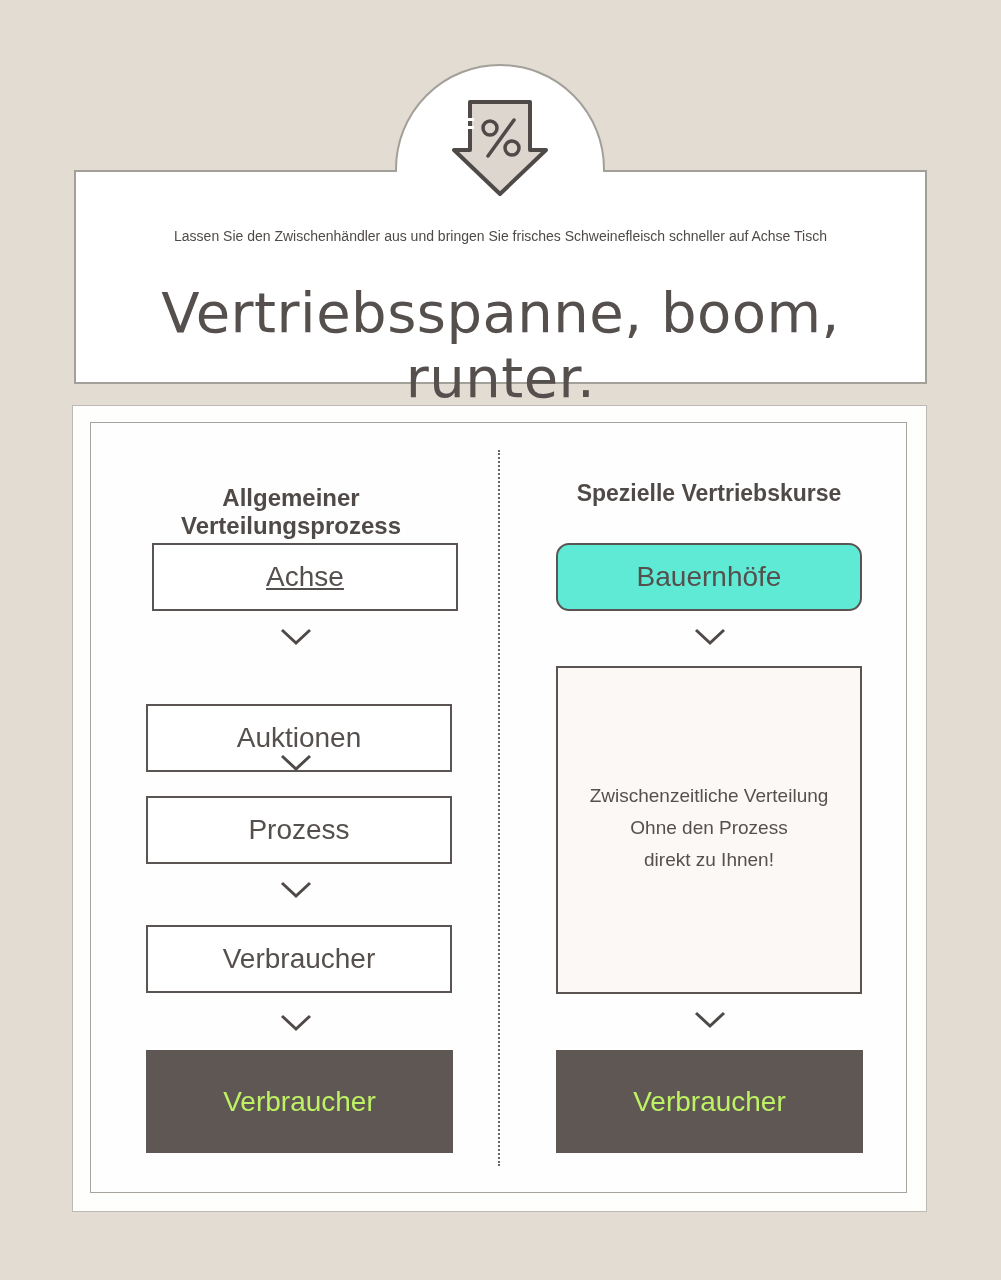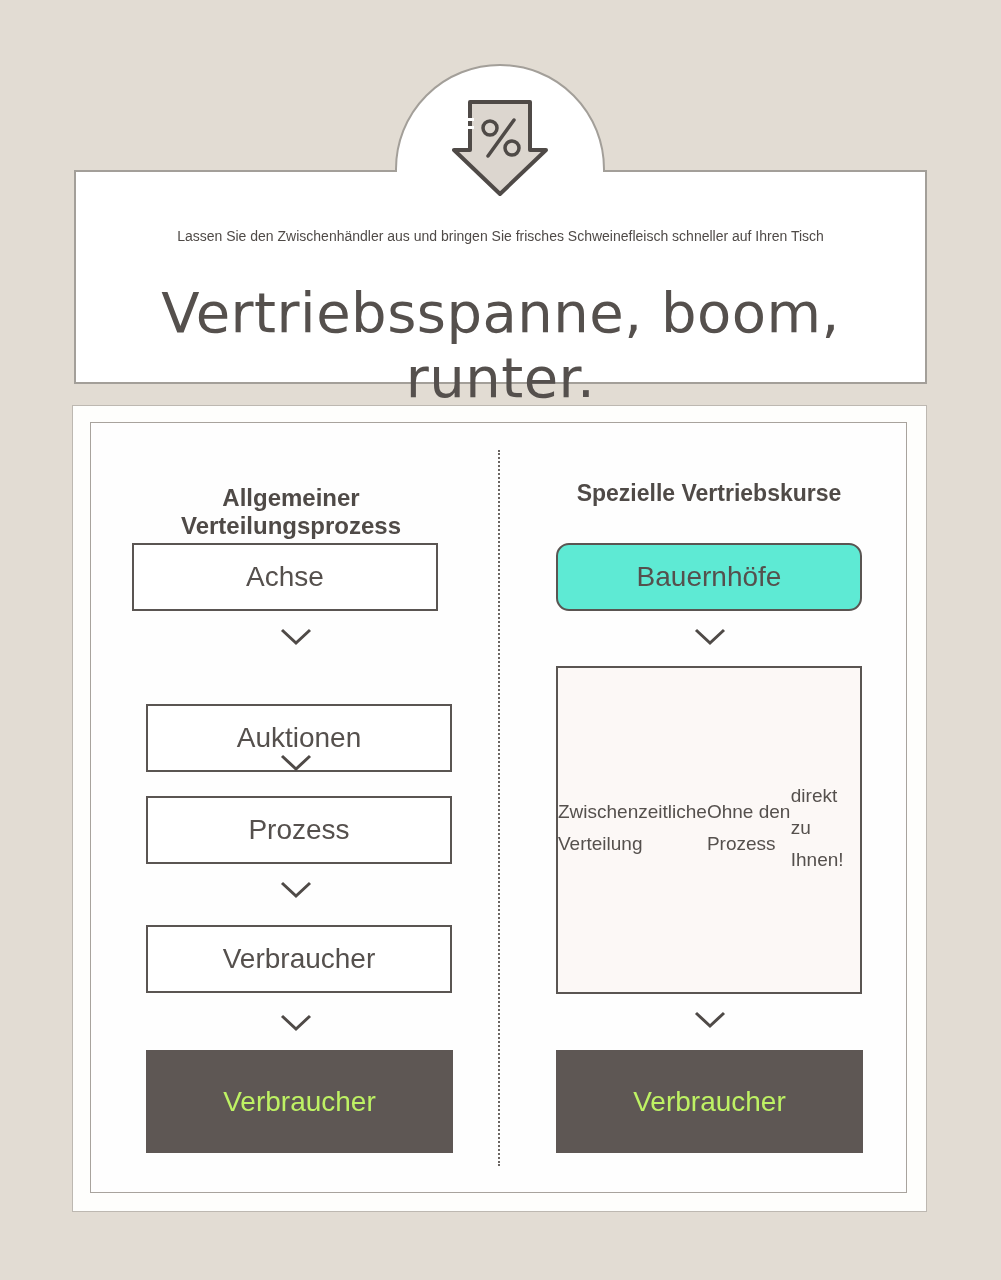--- a/index.html
+++ b/index.html
@@ -9,21 +9,21 @@
   .dome-fill{position:absolute;left:397px;top:170px;width:206px;height:4px;background:#fff;}
   .icon-wrap{position:absolute;left:452px;top:98px;width:98px;height:100px;}
   .subtitle{position:absolute;left:74px;top:228px;width:853px;text-align:center;font-size:14px;color:#4f4a47;}
   .title{position:absolute;left:74px;top:280px;width:853px;text-align:center;font-size:56px;color:#55504d;letter-spacing:0.5px;font-family:"DejaVu Sans",sans-serif;font-weight:normal;}
   .outer{position:absolute;left:72px;top:405px;width:855px;height:807px;background:#fefefc;border:1px solid #bdb8b1;box-sizing:border-box;}
   .inner{position:absolute;left:90px;top:422px;width:817px;height:771px;border:1px solid #a8a39d;box-sizing:border-box;background:#fefefe;}
   .divider{position:absolute;left:498px;top:450px;width:0;height:716px;border-left:2px dotted #6a6562;}
   .col-title{position:absolute;text-align:center;color:#4f4a47;font-weight:bold;}
   .step{position:absolute;width:306px;height:68px;border:2px solid #5a5552;box-sizing:border-box;background:#fff;display:flex;align-items:center;justify-content:center;font-size:28px;color:#55504d;}
   .step.pink{background:#5eead4;border-radius:13px;}
-  .tall{position:absolute;left:556px;top:666px;width:306px;height:328px;border:2px solid #5a5552;box-sizing:border-box;background:#fcf8f6;display:flex;flex-direction:row;align-items:center;justify-content:center;font-size:19px;line-height:32px;color:#55504d;padding-bottom:4px;}
+  .tall{position:absolute;left:556px;top:666px;width:306px;height:328px;border:2px solid #5a5552;box-sizing:border-box;background:#fcf8f6;display:flex;flex-direction:column;align-items:center;justify-content:center;font-size:19px;line-height:32px;color:#55504d;padding-bottom:4px;}
   .consumer{position:absolute;width:307px;height:103px;background:#5e5754;display:flex;align-items:center;justify-content:center;color:#bef264;font-size:28px;}
   .chev{position:absolute;width:34px;height:20px;}
 </style>
 </head>
 <body>
 
 <div class="dome"></div>
 <div class="header-card"></div>
 <div class="dome-fill"></div>
 
@@ -31,30 +31,30 @@
   <svg width="98" height="100" viewBox="0 0 98 100">
     <path d="M18 4 H78 V52 H94 L48 96 L2 52 H18 Z" fill="#dcd6cf" stroke="#4f4a47" stroke-width="4" stroke-linejoin="round"></path>
     <circle cx="38" cy="30" r="7" fill="none" stroke="#4f4a47" stroke-width="3.5"></circle>
     <circle cx="60" cy="50" r="7" fill="none" stroke="#4f4a47" stroke-width="3.5"></circle>
     <line x1="62" y1="22" x2="36" y2="58" stroke="#4f4a47" stroke-width="3.5" stroke-linecap="round"></line>
     <rect x="13" y="20" width="9" height="3" fill="#fff"></rect>
     <rect x="13" y="28" width="9" height="3" fill="#fff"></rect>
   </svg>
 </div>
 
-<div class="subtitle">Lassen Sie den Zwischenhändler aus und bringen Sie frisches Schweinefleisch schneller auf Ihren Tisch</div>
+<div class="subtitle">Lassen Sie den Zwischenhändler aus und bringen Sie frisches Schweinefleisch schneller auf Achse Tisch</div>
 <div class="title">Vertriebsspanne, boom, runter.</div>
 
 <div class="outer"></div>
 <div class="inner"></div>
 <div class="divider"></div>
 
 <div class="col-title" style="left:112px;top:484px;width:358px;font-size:24px;">Allgemeiner Verteilungsprozess</div>
 
-<div class="step" style="left:132px;top:543px;">Achse</div>
+<div class="step" style="left:152px;top:543px;text-decoration:underline;">Achse</div>
 <svg class="chev" style="left:279px;top:627px;" viewBox="0 0 34 20">
     <polyline points="3,3 17,16 31,3" fill="none" stroke="#4f4a47" stroke-width="3"></polyline>
   </svg>
 
 <div class="step" style="left:146px;top:704px;">Auktionen</div>
 <svg class="chev" style="left:279px;top:753px;" viewBox="0 0 34 20">
     <polyline points="3,3 17,16 31,3" fill="none" stroke="#4f4a47" stroke-width="3"></polyline>
   </svg>
 
 <div class="step" style="left:146px;top:796px;">Prozess</div>

